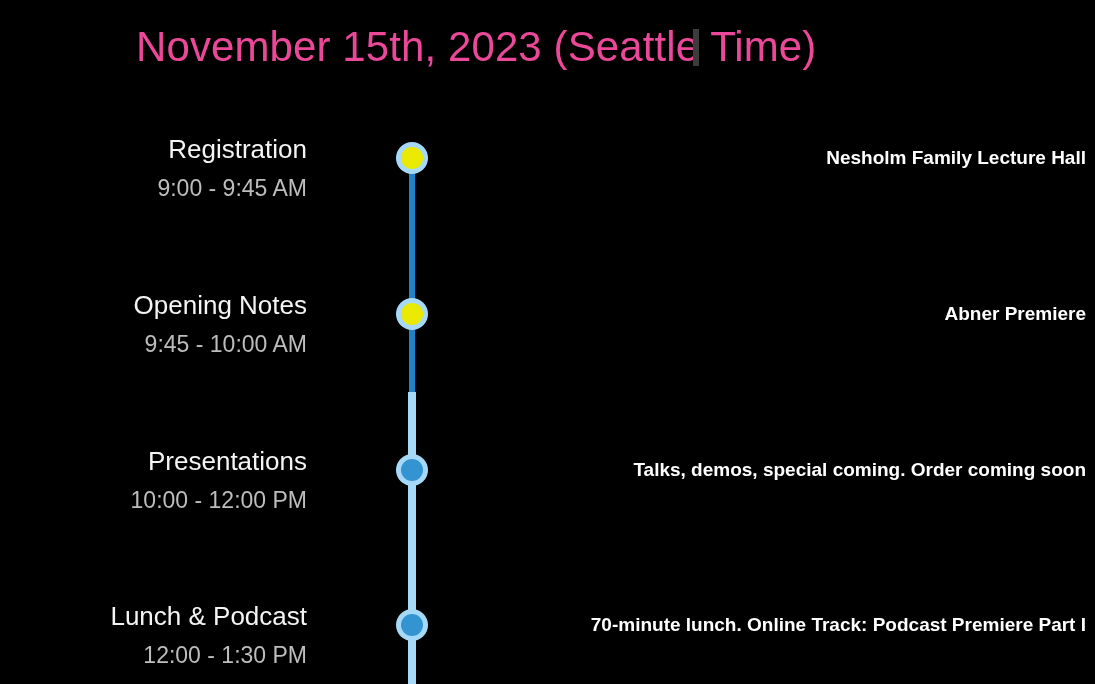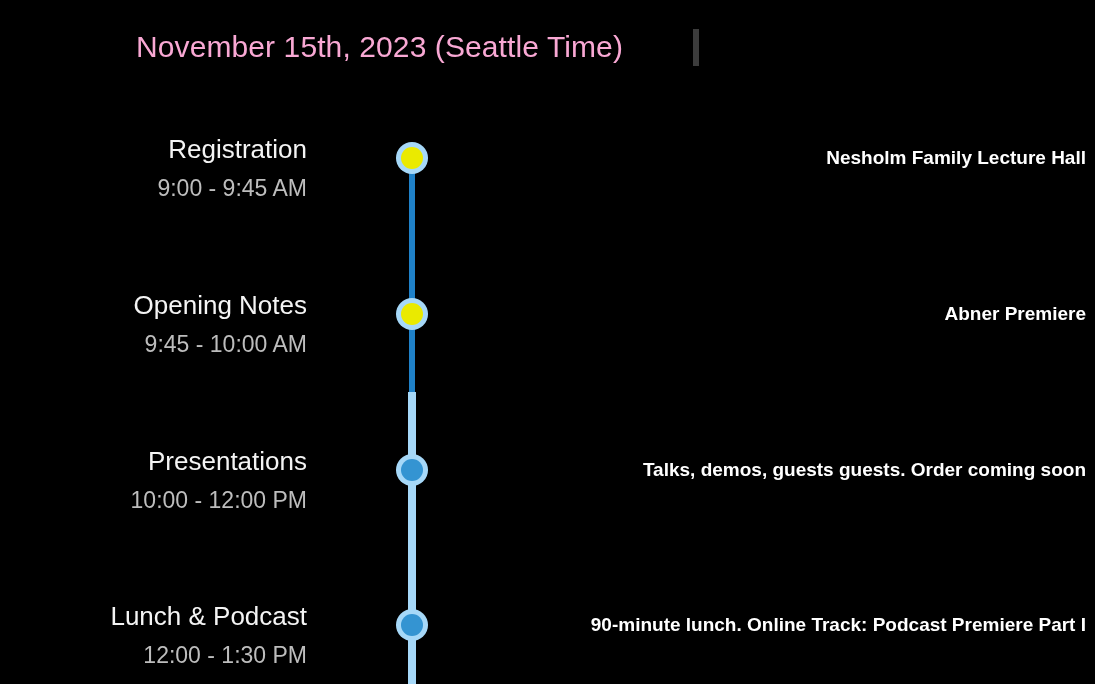--- a/index.html
+++ b/index.html
@@ -21,24 +21,24 @@
     position: absolute;
     left: 0;
     top: 0;
     width: 1095px;
     height: 96px;
   }
   #page-title {
     position: absolute;
     left: 136px;
     top: 24px;
-    font-size: 30px;
+    font-size: 42px;
     font-weight: 400;
     line-height: 46px;
-    color: #f9a8d4;
+    color: #ec4899;
     letter-spacing: 0.1px;
     white-space: nowrap;
   }
   #title-caret {
     position: absolute;
     left: 693px;
     top: 29px;
     width: 6px;
     height: 37px;
     background: #3c3c3c;
@@ -166,27 +166,27 @@
   </div>
 
   <div class="tl-row" style="top:374px;">
     <div class="tl-left">
       <div class="tl-name">Presentations</div>
       <div class="tl-time">10:00 - 12:00 PM</div>
     </div>
     <div class="tl-dot blue">
       <div class="core"></div>
     </div>
-    <div class="tl-desc">Talks, demos, guests guests. Order coming soon</div>
+    <div class="tl-desc">Talks, demos, special coming. Order coming soon</div>
   </div>
 
   <div class="tl-row" style="top:529px;">
     <div class="tl-left">
       <div class="tl-name">Lunch &amp; Podcast</div>
       <div class="tl-time">12:00 - 1:30 PM</div>
     </div>
     <div class="tl-dot blue">
       <div class="core"></div>
     </div>
-    <div class="tl-desc">90-minute lunch. Online Track: Podcast Premiere Part I</div>
+    <div class="tl-desc">70-minute lunch. Online Track: Podcast Premiere Part I</div>
   </div>
 
 </div>
 
 </body></html>

